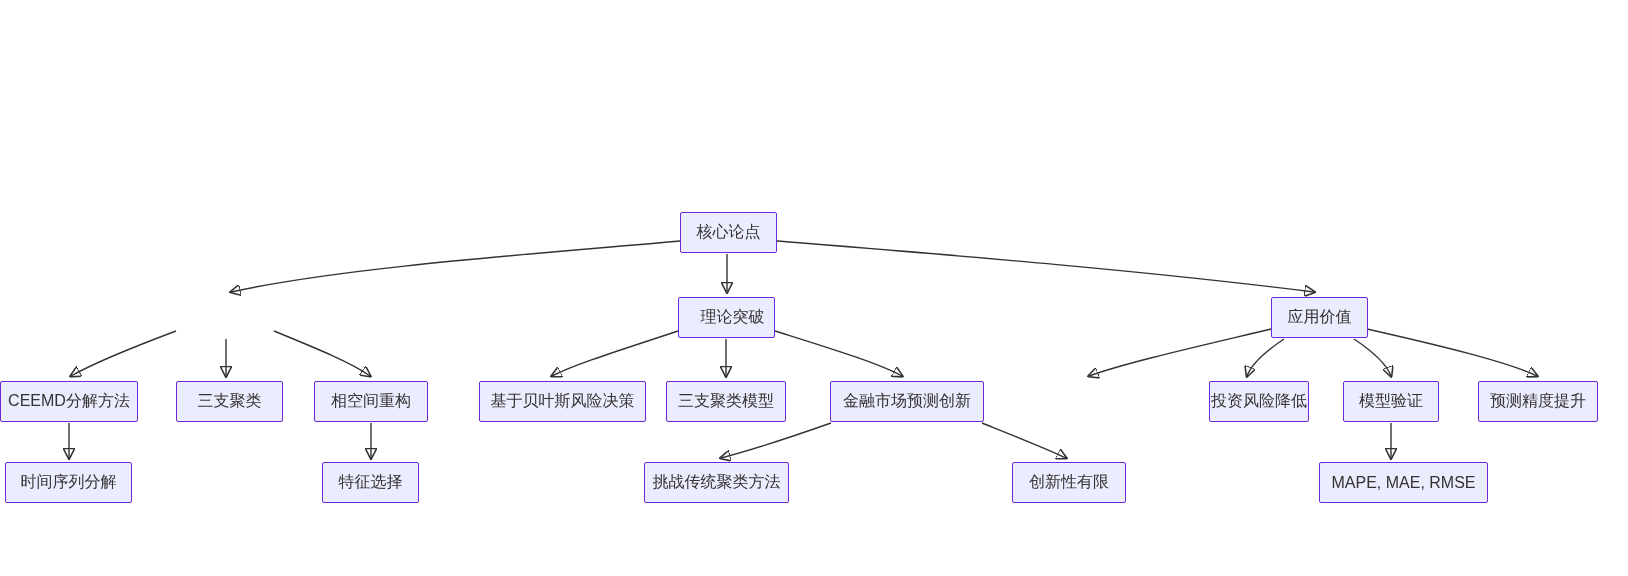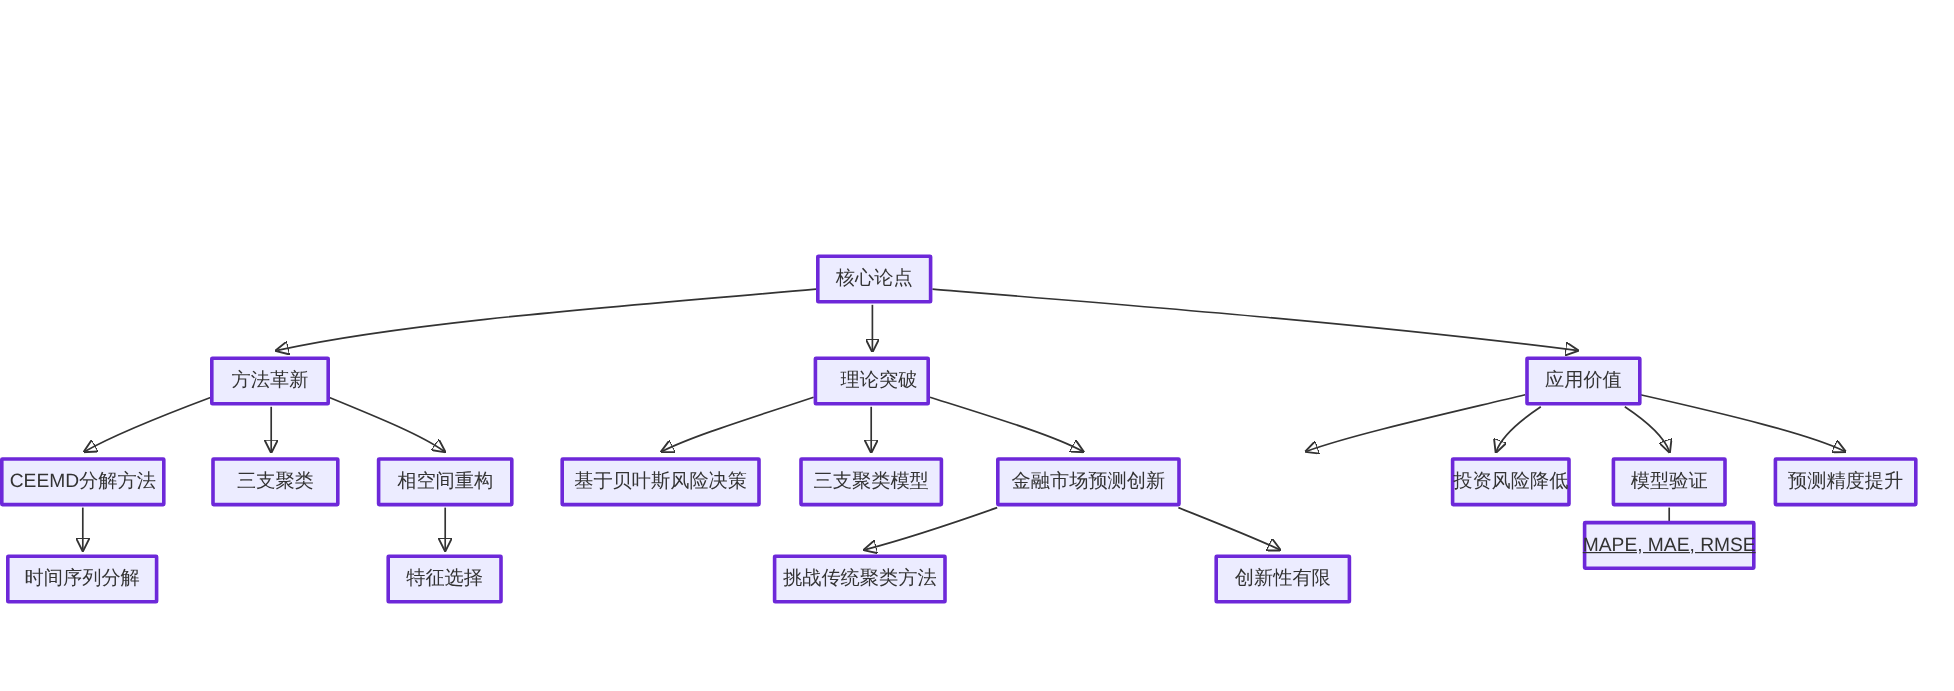--- a/index.html
+++ b/index.html
@@ -19,21 +19,21 @@
   .edges path{
     fill:none;
     stroke:#333333;
     stroke-width:1.4px;
   }
   .node{
     position:absolute;
     height:41px;
     box-sizing:border-box;
     background:#ECECFF;
-    border:3px solid #6d28d9;
+    border:1px solid #6d28d9;
     border-radius:2px;
     display:flex;
     align-items:center;
     justify-content:center;
     font-size:16px;
     color:#333333;
     white-space:nowrap;
   }
 </style>
 </head>
@@ -62,33 +62,32 @@
     <path marker-end="url(#arrow)" d="M 982 423 C 1022 439, 1050 450, 1066 458"></path>
     <path marker-end="url(#arrow)" d="M 1271 329 C 1200 346, 1128 362, 1089 376"></path>
     <path marker-end="url(#arrow)" d="M 1284 339 C 1263 353, 1251 365, 1247 376"></path>
     <path marker-end="url(#arrow)" d="M 1354 339 C 1375 353, 1387 365, 1391 376"></path>
     <path marker-end="url(#arrow)" d="M 1367 329 C 1442 346, 1508 362, 1537 376"></path>
     <path marker-end="url(#arrow)" d="M 1391 423 L 1391 458"></path>
   </svg>
 
   <div class="node" style="left:680px;top:212px;width:97px;">核心论点</div>
 
-  <div class="node" style="left:175px;top:297px;width:100px;">方法革新</div>
   <div class="node" style="left:678px;top:297px;width:97px;padding-left:12px;">理论突破</div>
   <div class="node" style="left:1271px;top:297px;width:97px;">应用价值</div>
 
   <div class="node" style="left:0px;top:381px;width:138px;">CEEMD分解方法</div>
   <div class="node" style="left:176px;top:381px;width:107px;">三支聚类</div>
   <div class="node" style="left:314px;top:381px;width:114px;text-align:right;">相空间重构</div>
-  <div class="node" style="left:467px;top:381px;width:167px;">基于贝叶斯风险决策</div>
+  <div class="node" style="left:479px;top:381px;width:167px;">基于贝叶斯风险决策</div>
   <div class="node" style="left:666px;top:381px;width:120px;">三支聚类模型</div>
   <div class="node" style="left:830px;top:381px;width:154px;">金融市场预测创新</div>
   <div class="node" style="left:1185px;top:381px;width:100px;margin-left:24px;">投资风险降低</div>
   <div class="node" style="left:1343px;top:381px;width:96px;">模型验证</div>
   <div class="node" style="left:1478px;top:381px;width:120px;">预测精度提升</div>
 
   <div class="node" style="left:5px;top:462px;width:127px;">时间序列分解</div>
   <div class="node" style="left:322px;top:462px;width:97px;">特征选择</div>
   <div class="node" style="left:644px;top:462px;width:145px;text-align:right;">挑战传统聚类方法</div>
   <div class="node" style="left:1012px;top:462px;width:114px;">创新性有限</div>
-  <div class="node" style="left:1319px;top:434px;width:144px;text-decoration:underline;">MAPE, MAE, RMSE</div>
+  <div class="node" style="left:1319px;top:462px;width:169px;">MAPE, MAE, RMSE</div>
 
 </div>
 
 </body></html>

